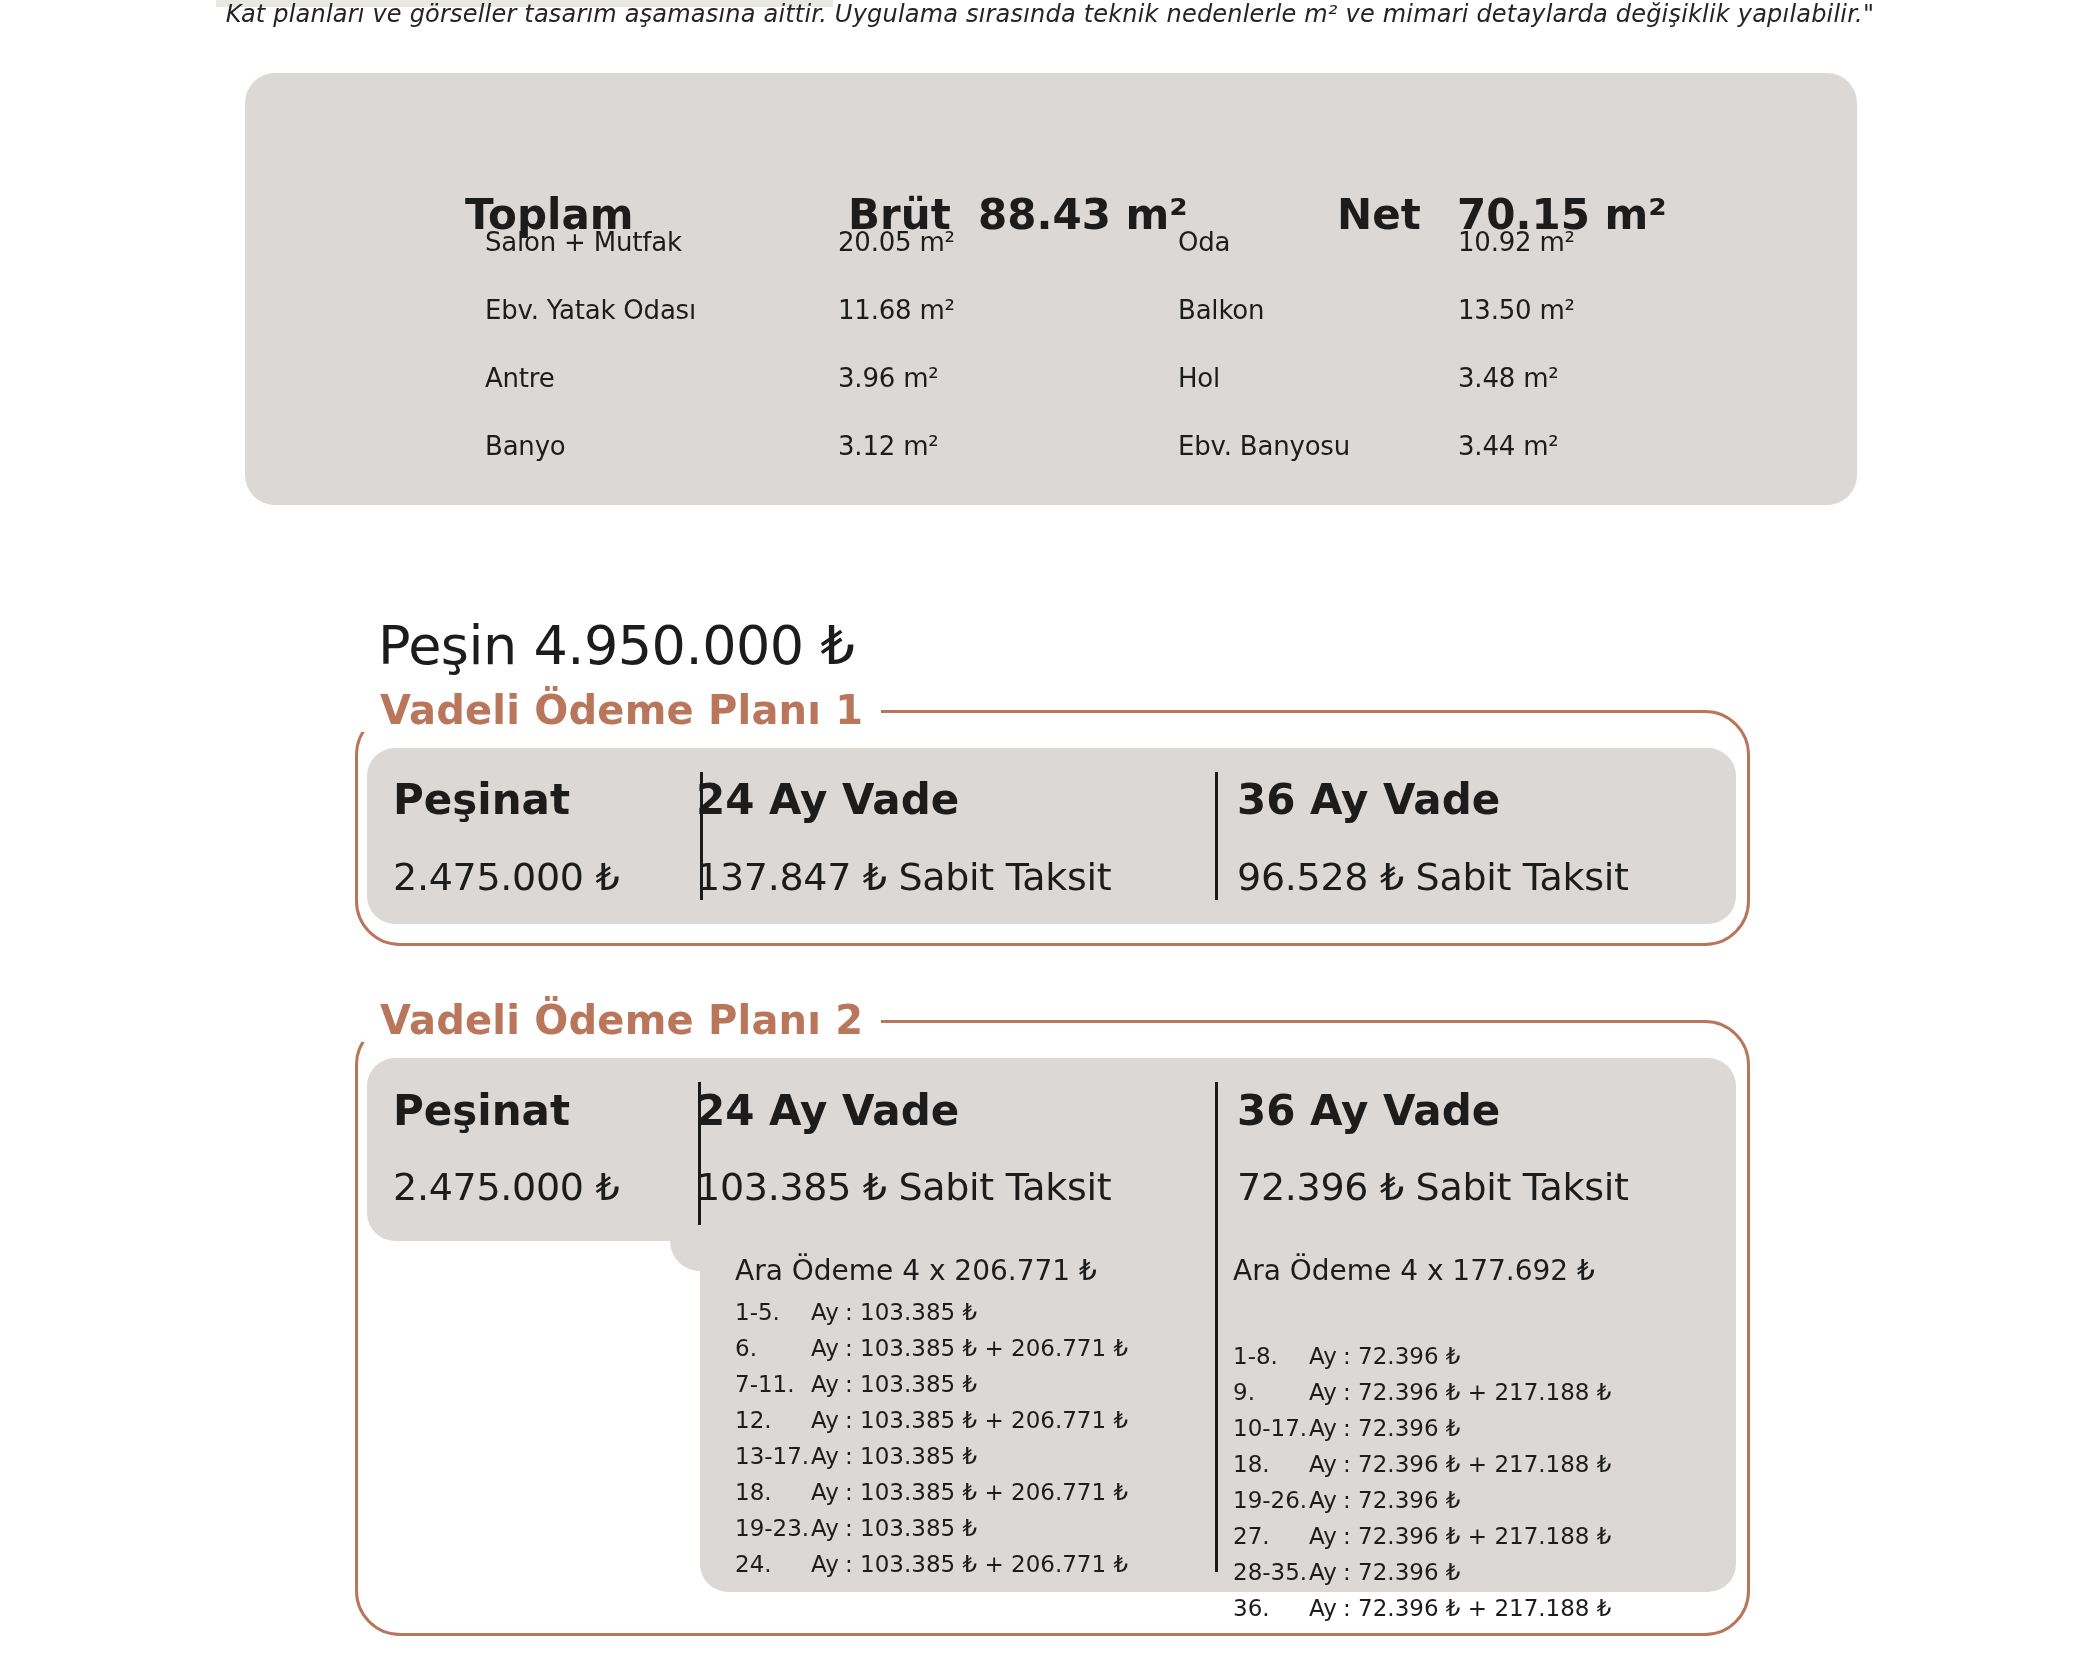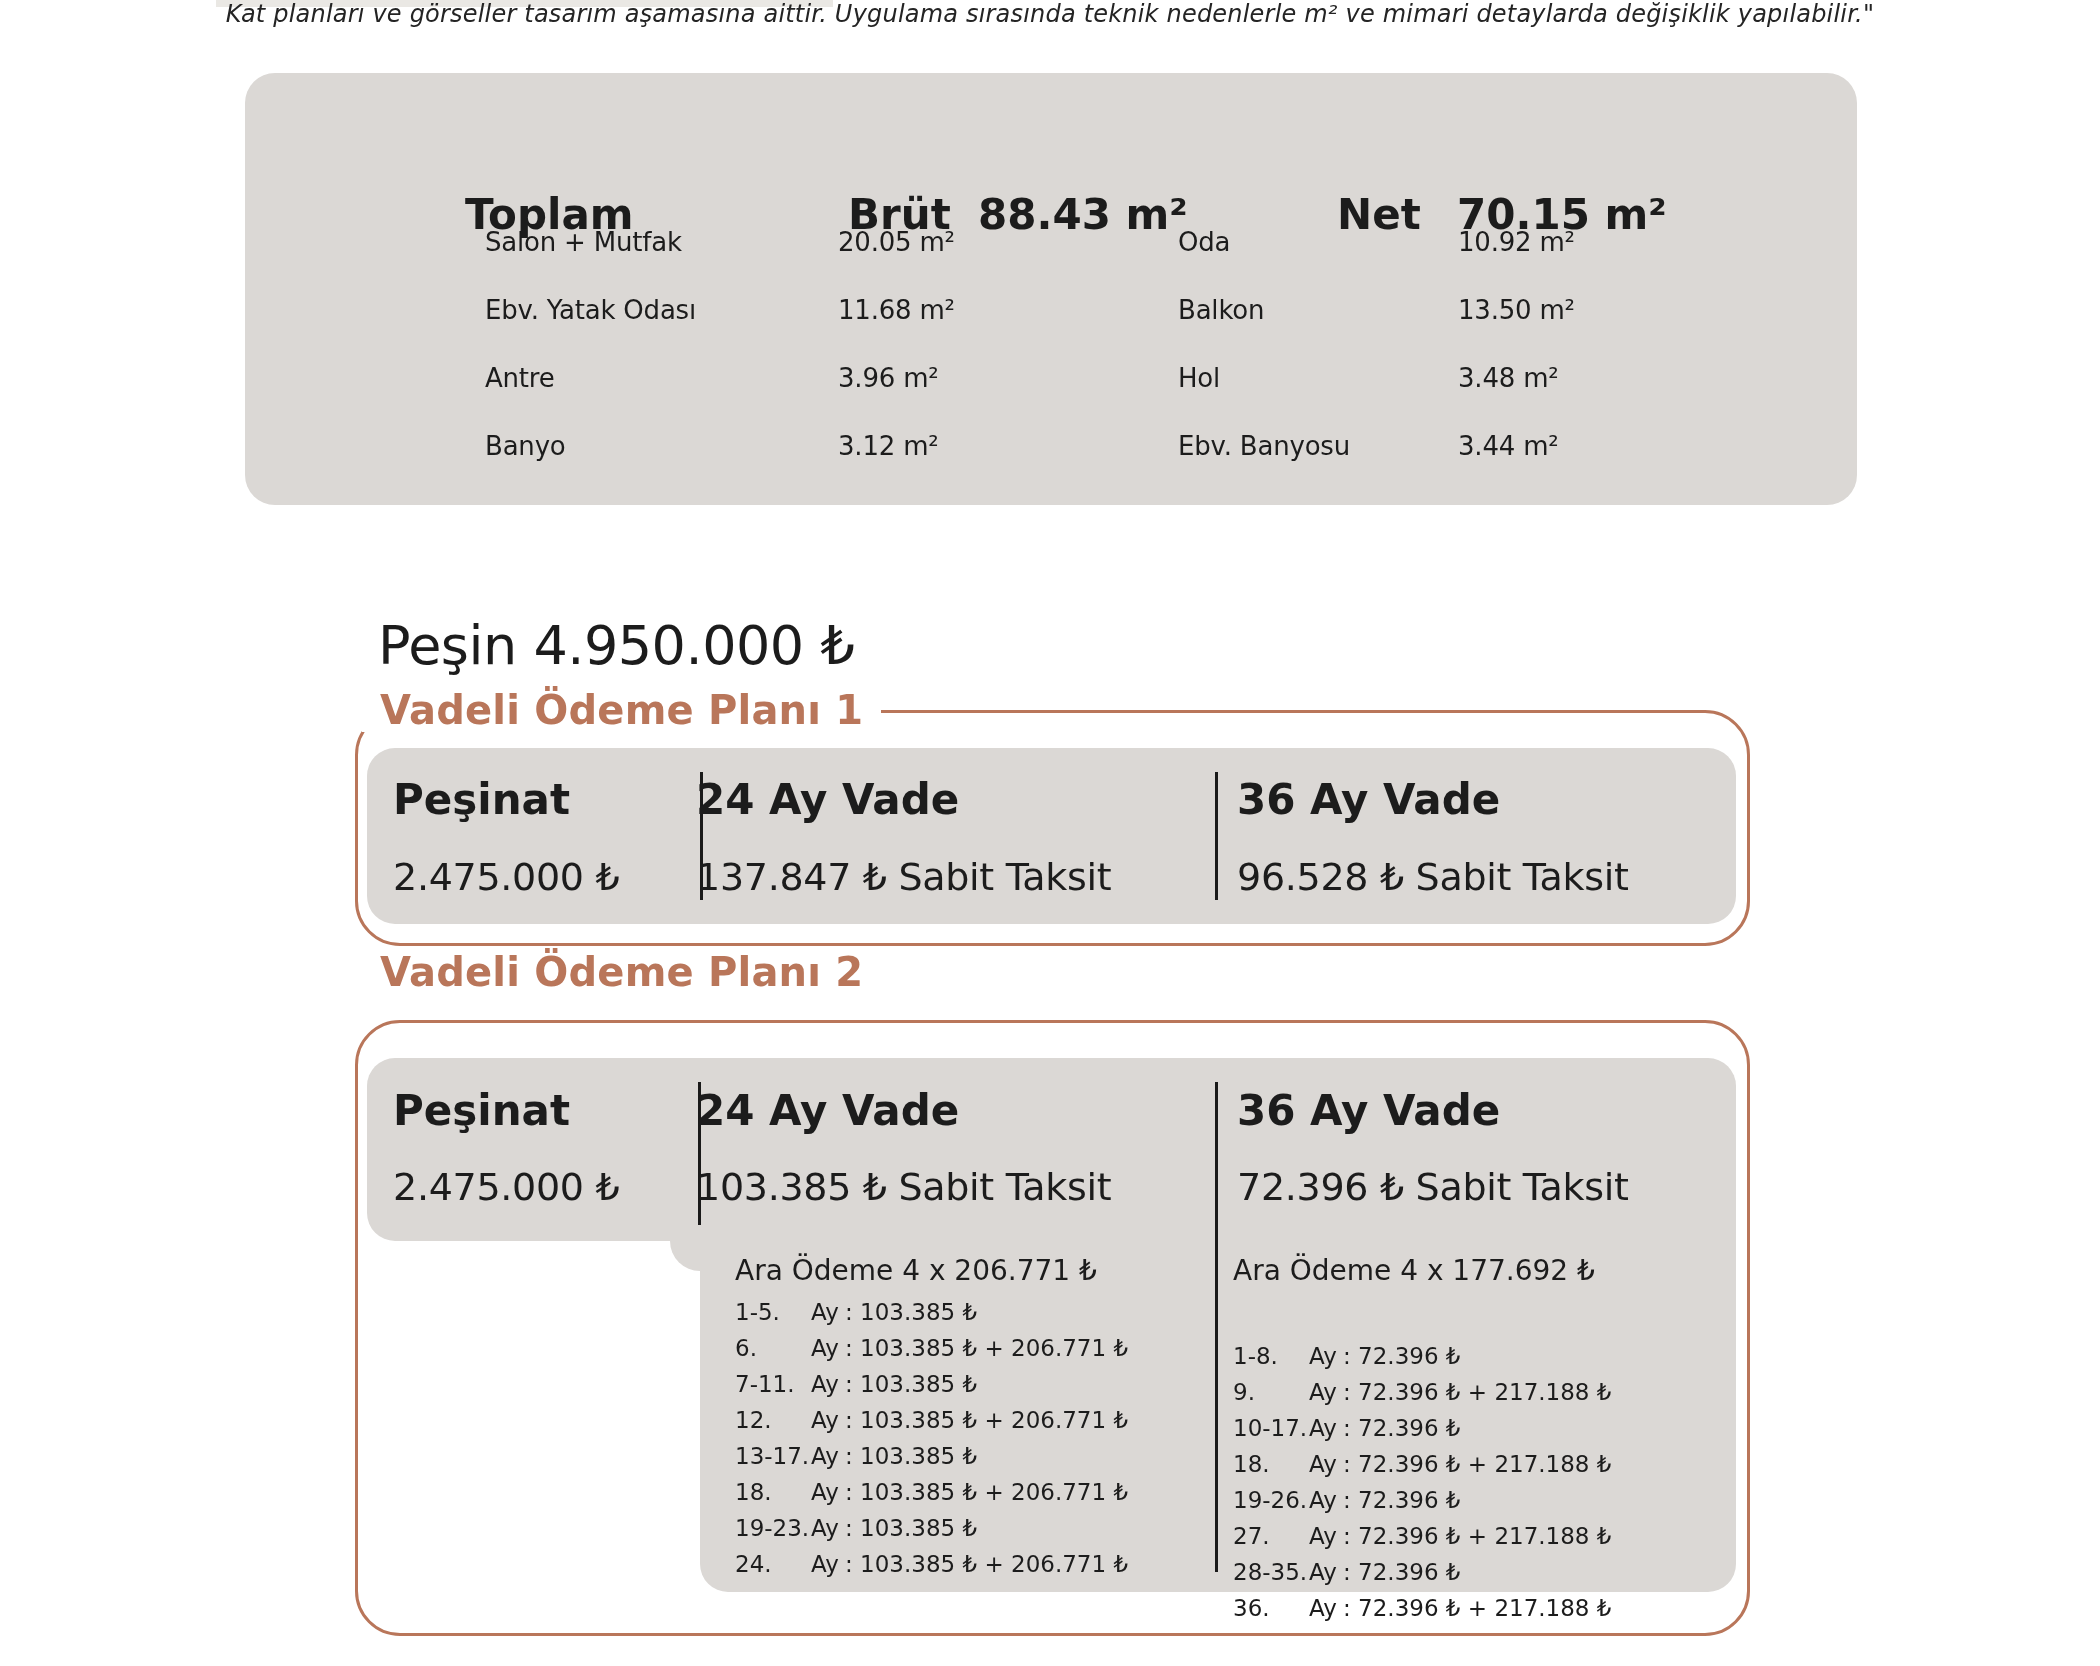--- a/index.html
+++ b/index.html
@@ -42,21 +42,21 @@
 
   
   .outline{border:3px solid var(--accent);border-radius:45px;background:transparent;}
   #o1{left:355px;top:710px;width:1389px;height:230px;}
   #o2{left:355px;top:1020px;width:1389px;height:610px;}
   .plan-title{
     background:#fff;color:var(--accent);font-size:40px;font-weight:700;
     line-height:44px;padding:0 18px;white-space:nowrap;letter-spacing:.2px;
   }
   #t1{left:362px;top:688px;}
-  #t2{left:362px;top:950px;}
+  #t2{left:362px;top:998px;}
 
   
   .gray{background:var(--panel);}
   #g1{left:367px;top:748px;width:1369px;height:176px;border-radius:28px;}
   #g2-band{left:367px;top:1058px;width:1369px;height:183px;border-radius:28px 28px 0 28px;}
   #g2-right{left:700px;top:1241px;width:1036px;height:351px;border-radius:0 0 28px 28px;}
   #g2-corner{left:670px;top:1241px;width:30px;height:30px;background:var(--panel);border-radius:0 0 0 100%;}
 
   
   .divider{width:3px;background:#1a1a1a;}

